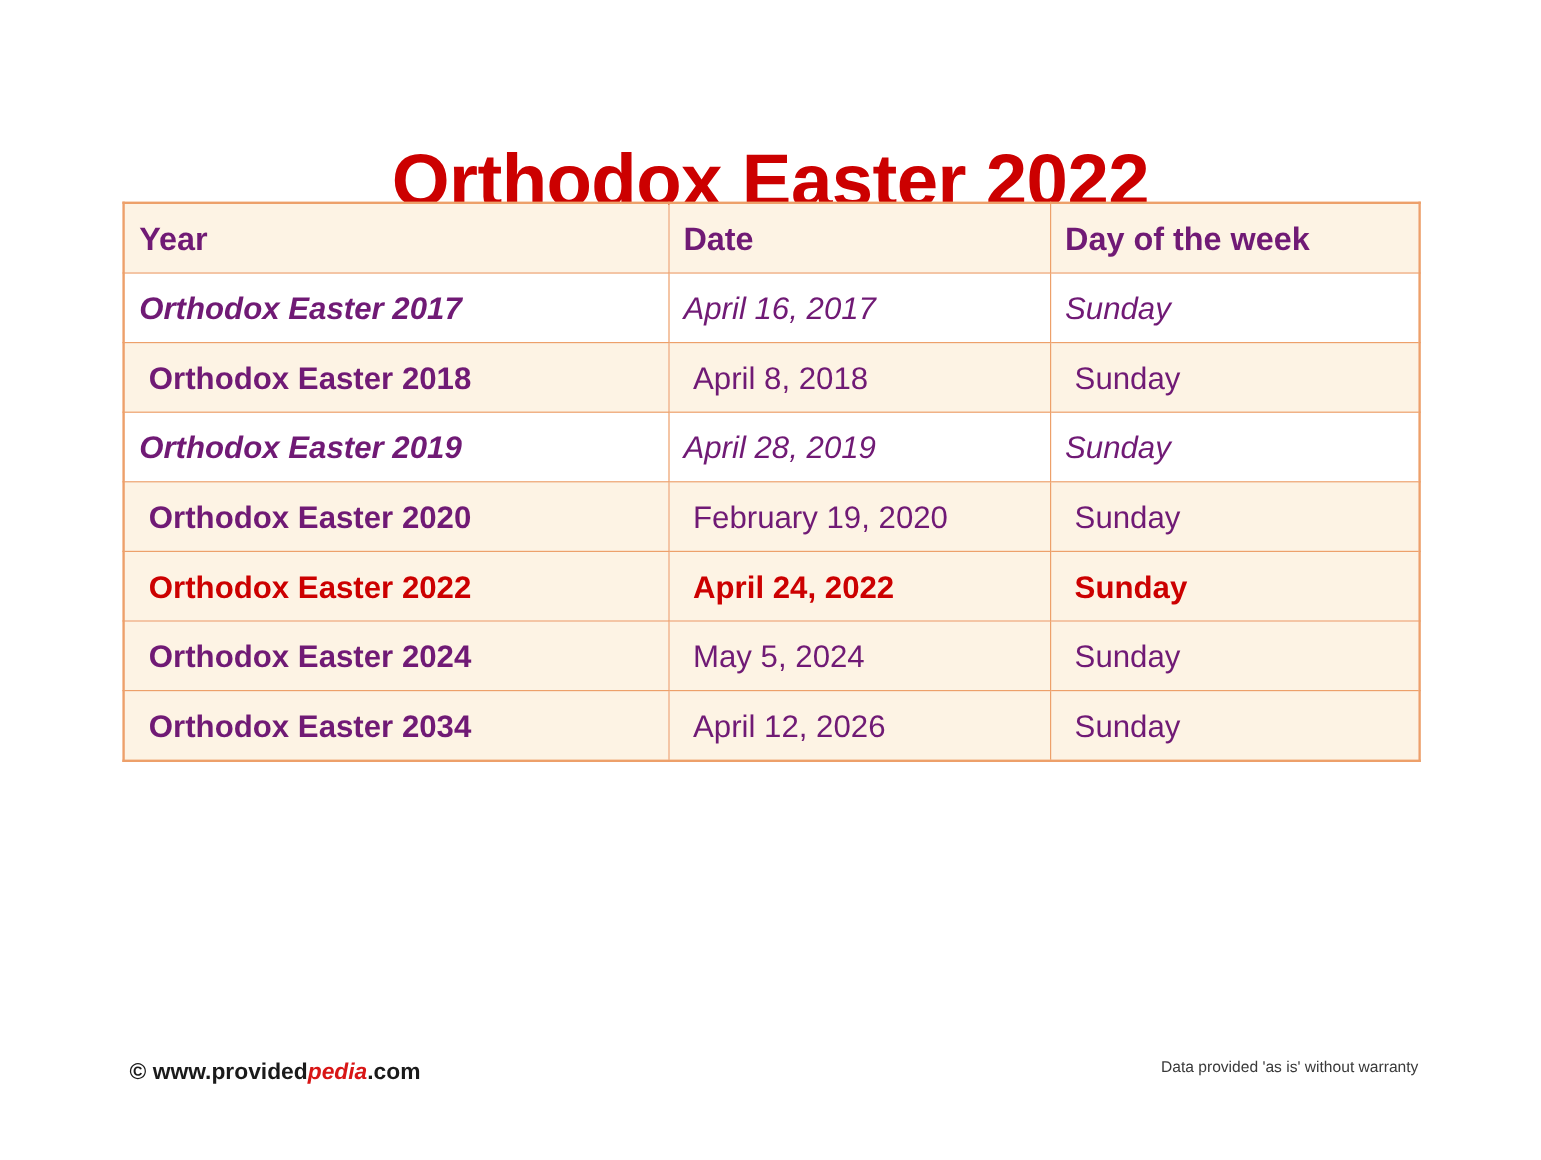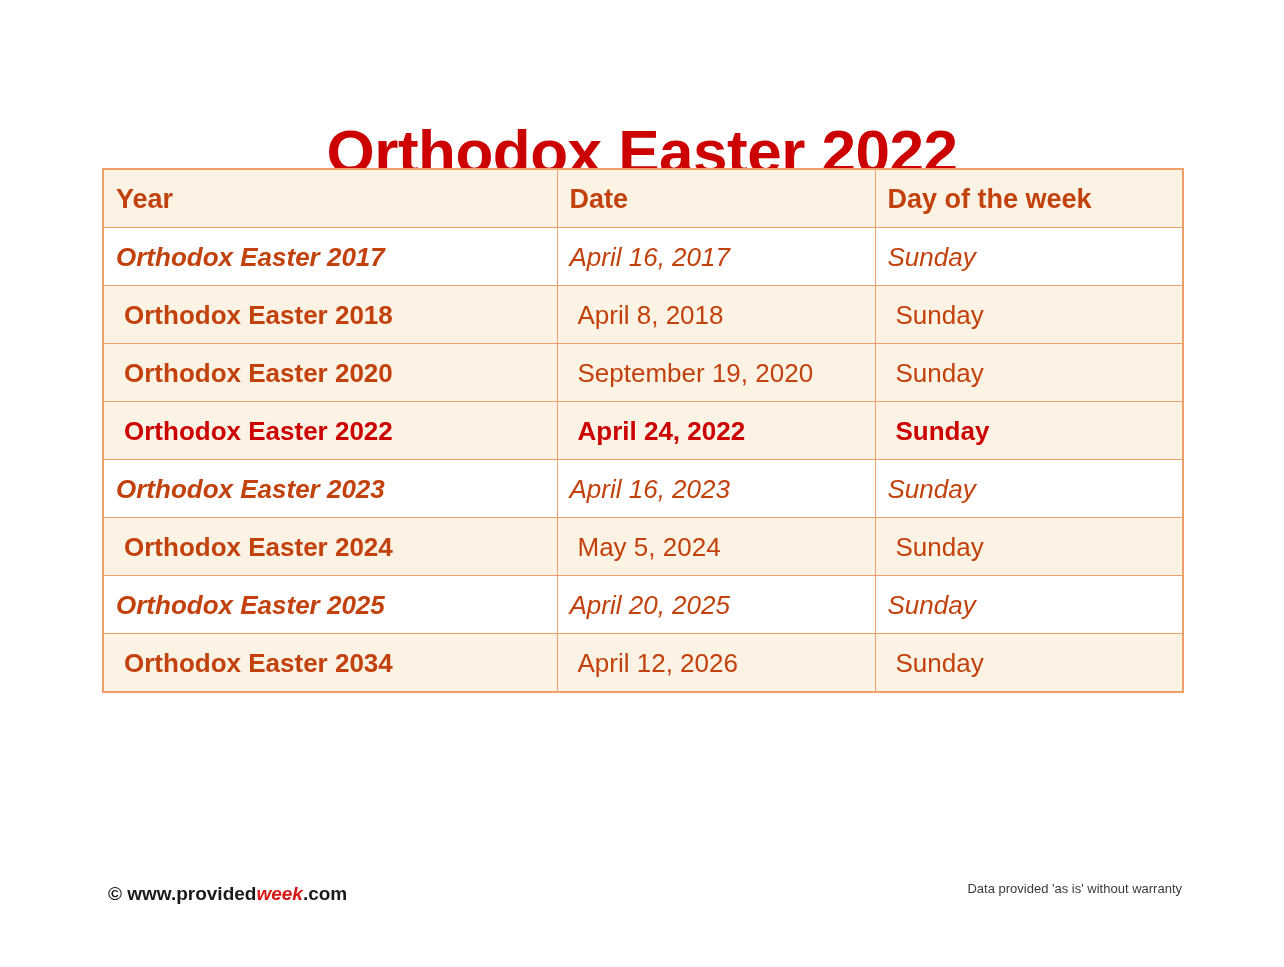--- a/index.html
+++ b/index.html
@@ -58,21 +58,21 @@
   table.easter-table col.col-day   { width: 308px; }
 
   table.easter-table th,
   table.easter-table td {
     border: 1px solid #eda06a;
     height: 57px;
     padding: 0 0 0 12px;
     vertical-align: middle;
     font-size: 26px;
     line-height: 30px;
-    color: #c2410c;
+    color: #701a75;
     text-align: left;
     white-space: nowrap;
     overflow: hidden;
   }
 
   table.easter-table thead th {
     background: #fdf3e4;
     font-weight: bold;
     font-size: 27px;
   }
@@ -144,54 +144,49 @@
           <tr class="row-odd">
             <td class="cell-year">Orthodox Easter 2017</td>
             <td class="cell-date">April 16, 2017</td>
             <td class="cell-day">Sunday</td>
           </tr>
           <tr class="row-even">
             <td class="cell-year">Orthodox Easter 2018</td>
             <td class="cell-date">April 8, 2018</td>
             <td class="cell-day">Sunday</td>
           </tr>
+          <tr class="row-odd">
+            <td class="cell-year">Orthodox Easter 2019</td>
+            <td class="cell-date">April 28, 2019</td>
+            <td class="cell-day">Sunday</td>
+          </tr>
           <tr class="row-even">
             <td class="cell-year">Orthodox Easter 2020</td>
-            <td class="cell-date">September 19, 2020</td>
+            <td class="cell-date">February 19, 2020</td>
             <td class="cell-day">Sunday</td>
           </tr>
           <tr class="row-even row-highlight">
             <td class="cell-year">Orthodox Easter 2022</td>
             <td class="cell-date">April 24, 2022</td>
             <td class="cell-day">Sunday</td>
           </tr>
-          <tr class="row-odd">
-            <td class="cell-year">Orthodox Easter 2023</td>
-            <td class="cell-date">April 16, 2023</td>
-            <td class="cell-day">Sunday</td>
-          </tr>
           <tr class="row-even">
             <td class="cell-year">Orthodox Easter 2024</td>
             <td class="cell-date">May 5, 2024</td>
-            <td class="cell-day">Sunday</td>
-          </tr>
-          <tr class="row-odd">
-            <td class="cell-year">Orthodox Easter 2025</td>
-            <td class="cell-date">April 20, 2025</td>
             <td class="cell-day">Sunday</td>
           </tr>
           <tr class="row-even">
             <td class="cell-year">Orthodox Easter 2034</td>
             <td class="cell-date">April 12, 2026</td>
             <td class="cell-day">Sunday</td>
           </tr>
         </tbody>
     </table>
   </div>
 
   <div class="footer">
     <div class="copyright">
-      <span>©</span><span> www.provided</span><span class="brand-accent">week</span><span>.com</span>
+      <span>©</span><span> www.provided</span><span class="brand-accent">pedia</span><span>.com</span>
     </div>
     <div class="disclaimer">Data provided 'as is' without warranty</div>
   </div>
 
 </div>
 
 </body></html>

